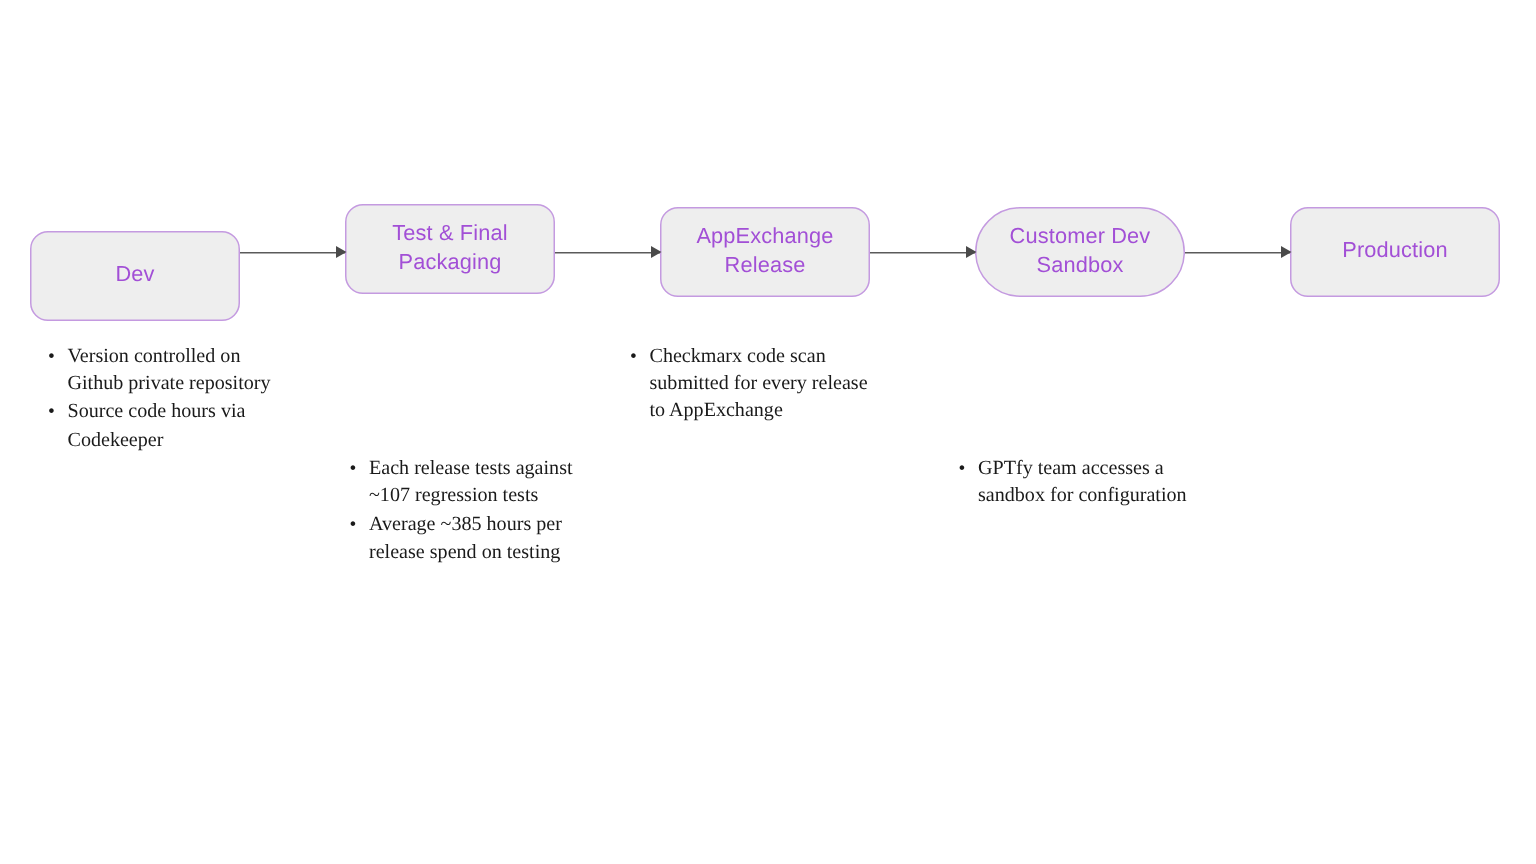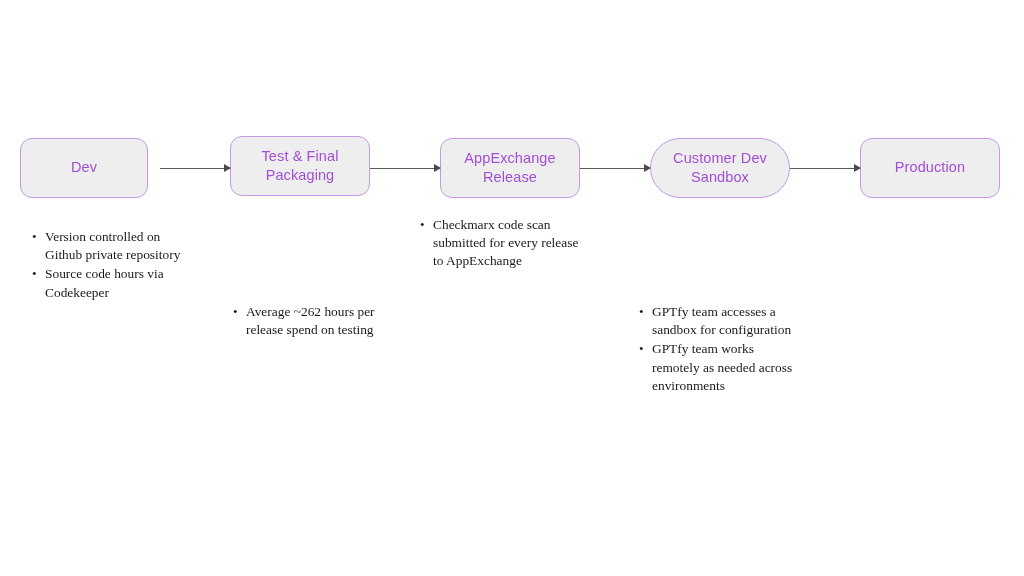--- a/index.html
+++ b/index.html
@@ -87,21 +87,21 @@
     top: -0.5px;
     font-size: 13px;
     color: #1a1a1a;
   }
 </style>
 </head>
 <body>
 
 <div id="canvas">
 
-  <div class="stage-box" style="left:20px; top:138px; width:128px; height:60px;">
+  <div class="stage-box" style="left:20px; top:154px; width:140px; height:60px;">
     <span class="stage-label">Dev</span>
   </div>
 
   <div class="stage-box" style="left:230px; top:136px; width:140px; height:60px;">
     <span class="stage-label">Test &amp; Final
 Packaging</span>
   </div>
 
   <div class="stage-box" style="left:440px; top:138px; width:140px; height:60px;">
     <span class="stage-label">AppExchange
@@ -133,37 +133,36 @@
     <ul>
       <li>Version controlled on
 Github private repository</li>
       <li>Source code hours via
 Codekeeper</li>
     </ul>
   </div>
 
   <div class="note-block" style="left:233px; top:303px; width:200px;">
     <ul>
-      <li>Average ~262 hours per
+      <li>Each release tests against
+~107 regression tests</li>
+      <li>Average ~385 hours per
 release spend on testing</li>
     </ul>
   </div>
 
-  <div class="note-block" style="left:420px; top:216px; width:215px;">
+  <div class="note-block" style="left:420px; top:228px; width:215px;">
     <ul>
       <li>Checkmarx code scan
 submitted for every release
 to AppExchange</li>
     </ul>
   </div>
 
   <div class="note-block" style="left:639px; top:303px; width:200px;">
     <ul>
       <li>GPTfy team accesses a
 sandbox for configuration</li>
-      <li>GPTfy team works
-remotely as needed across
-environments</li>
     </ul>
   </div>
 
 
 </div>
 
 </body></html>

